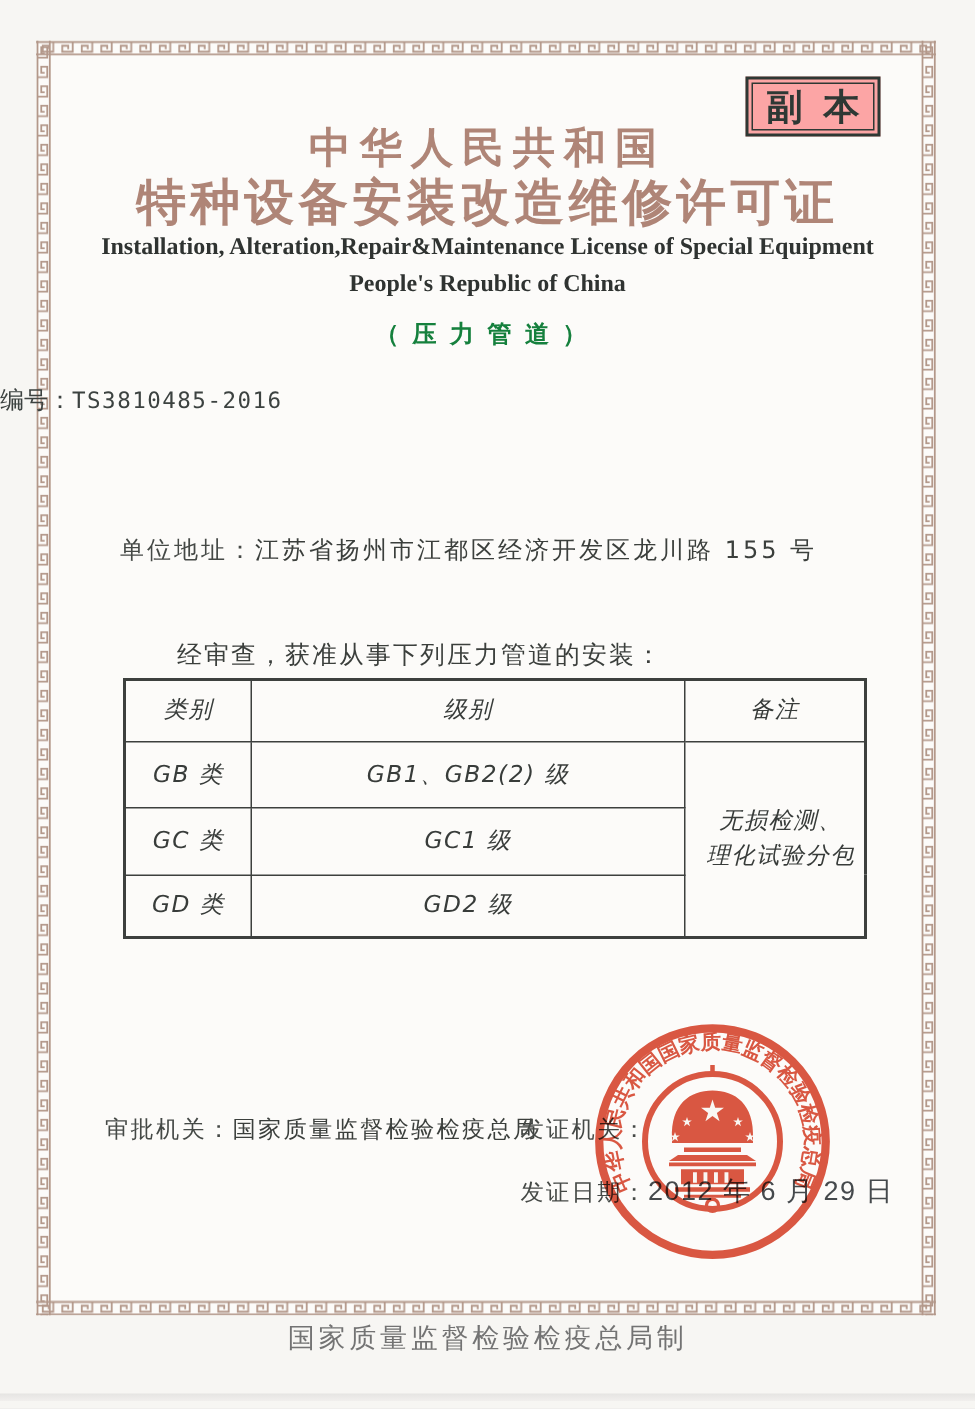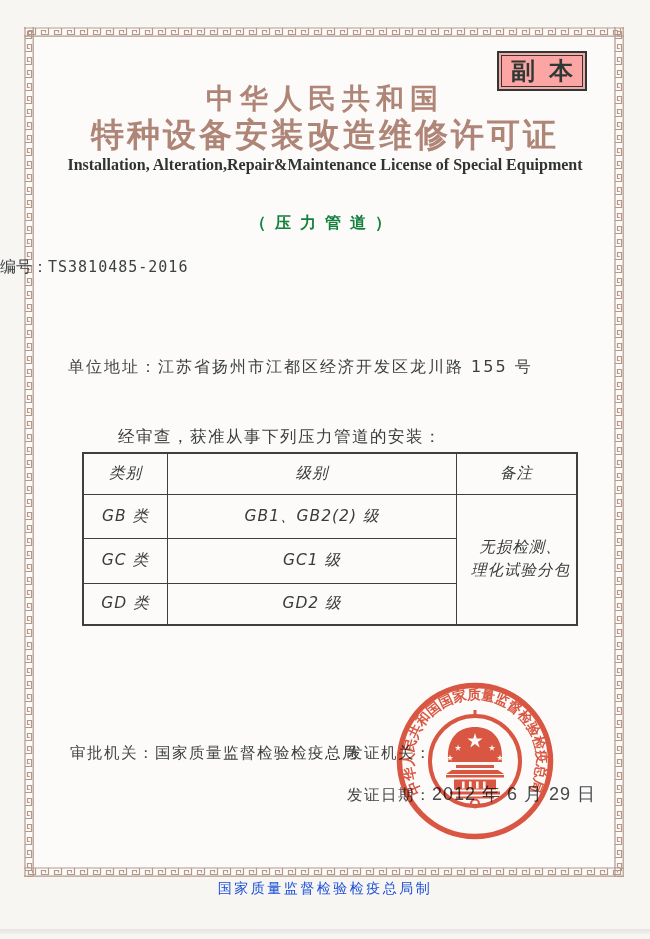--- a/index.html
+++ b/index.html
@@ -33,21 +33,21 @@
   .title-en2{top:181px;}
   .subtitle{top:213px;font-size:16px;font-weight:700;color:#15803d;letter-spacing:9px;}
 
   .license-no{top:257px;left:0;width:578px;text-align:left;font-size:16px;color:#3c4240;}
   .license-no .num{font-family:"DejaVu Sans Mono",monospace;font-size:15px;letter-spacing:1px;}
 
   .field{font-size:16px;color:#454946;}
   .field .label{letter-spacing:2px;}
   .field .value{color:#3b3f3c;letter-spacing:2px;}
   .f-name{left:84px;top:320px;}
-  .f-addr{left:68px;top:357px;}
+  .f-addr{left:80px;top:357px;}
   .statement{left:118px;top:426px;font-size:16.5px;color:#3b3f3c;letter-spacing:1.5px;}
 
   table.lic{
     position:absolute;left:82px;top:452px;width:484px;height:172px;
     border-collapse:collapse;table-layout:fixed;
     font-size:15.5px;color:#383c3a;
   }
   table.lic td{border:1px solid #3d403e;text-align:center;vertical-align:middle;letter-spacing:1px;font-style:italic;}
   table.lic{border:2px solid #3d403e;}
   td.c1{width:81px;}  td.c2{width:286px;}  td.c3{width:117px;}
@@ -60,21 +60,21 @@
   .b-issuer{left:347px;top:743px;}
   .b-valid{left:70px;top:782px;}
   .b-issued{left:347px;top:782px;}
   .date-val{font-family:"Liberation Sans",sans-serif;font-size:18px;color:#45494c;letter-spacing:1px;}
   .b-valid .date-val{margin-left:2px;}
 
   .seal{
     position:absolute;left:380px;top:666px;width:190px;height:190px;
     mix-blend-mode:multiply;opacity:.92;
   }
-  .footer-note{top:880px;font-size:14px;color:#1d4ed8;letter-spacing:2.5px;}
+  .footer-note{top:880px;font-size:18px;color:#737373;letter-spacing:2.5px;}
   .bottom-smudge{left:0;top:929px;width:650px;height:5px;
     background:linear-gradient(#d7d6d4,#eceae8);opacity:.55;}
 </style>
 </head>
 <body>
 
 <div class="page">
 
   <div class="paper"></div>
 
@@ -93,20 +93,21 @@
     <rect x="590" y="0" width="10" height="850" fill="url(#mkv)"></rect>
   </svg>
 
   <div class="badge">
     <div class="badge-inner">副本</div>
   </div>
 
   <div class="abs centered title-cn2">特种设备安装改造维修许可证</div>
   <div class="abs centered title-cn1">中华人民共和国</div>
   <div class="abs centered title-en title-en1">Installation, Alteration,Repair&amp;Maintenance License of Special Equipment</div>
+  <div class="abs centered title-en title-en2">People's Republic of China</div>
   <div class="abs centered subtitle">（压力管道）</div>
 
   <div class="abs license-no">
     <span class="label">编号：</span><span class="num">TS3810485-2016</span>
   </div>
 
   <div class="abs field f-addr">
     <span class="label">单位地址：</span><span class="value">江苏省扬州市江都区经济开发区龙川路 155 号</span>
   </div>
 

